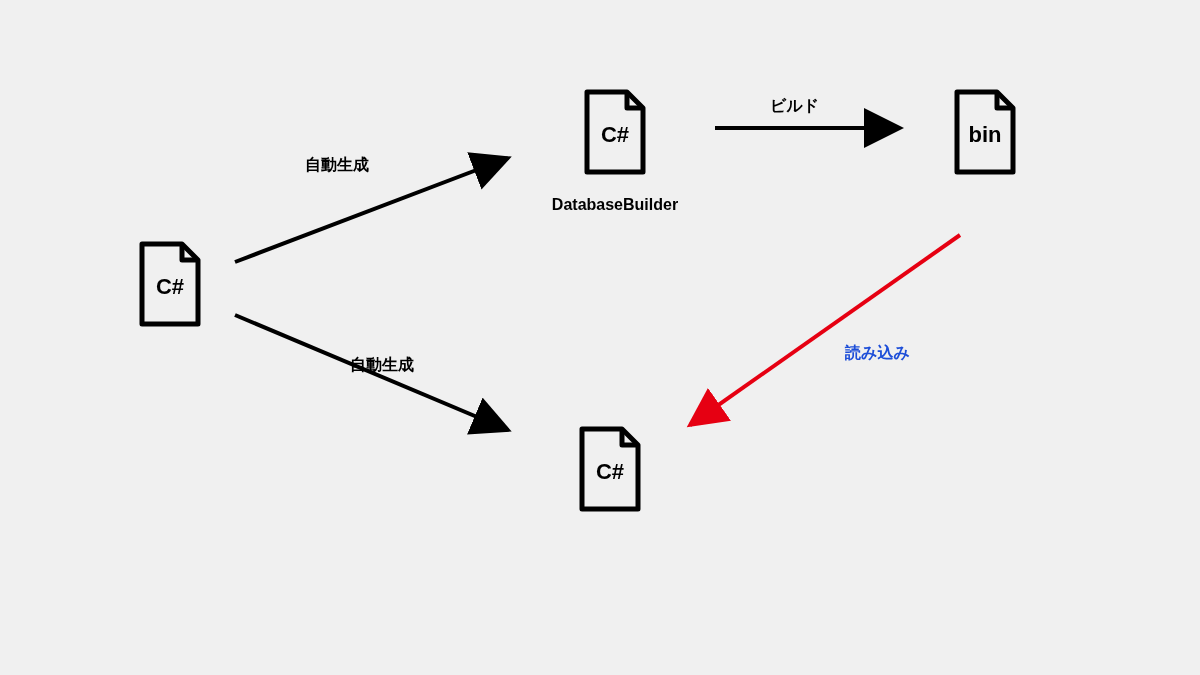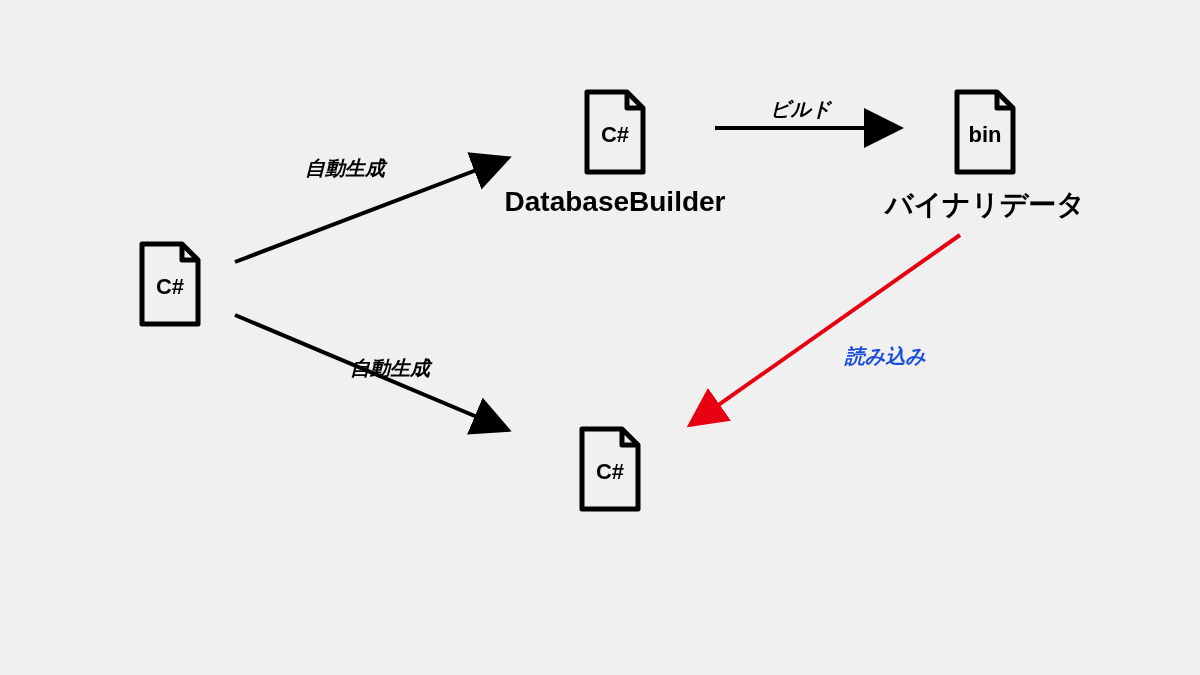--- a/index.html
+++ b/index.html
@@ -33,34 +33,33 @@
     .file-label {
       position: absolute;
       top: 50%;
       left: 50%;
       transform: translate(-50%, -40%);
       font-weight: 800;
       font-size: 22px;
       color: #000;
     }
     .node-caption {
-      margin-top: 10px;
+      margin-top: 20px;
       font-weight: 800;
-      font-size: 28px;
+      font-size: 16px;
       color: #000;
       text-align: center;
       white-space: nowrap;
     }
     .edge-label {
       position: absolute;
       font-weight: 800;
-      font-size: 20px;
+      font-size: 16px;
       color: #000;
       white-space: nowrap;
-      font-style: italic;
     }
     .edge-label.red {
       color: #1d4ed8;
     }
     svg.arrows {
       position: absolute;
       top: 0;
       left: 0;
       width: 1200px;
       height: 675px;
@@ -111,21 +110,20 @@
 </div>
 
 <div class="node" style="left: 895px; top: 88px; width: 180px;">
   <div class="file-icon">
     <svg viewBox="0 0 72 88">
       <path d="M 8 4 L 48 4 L 64 20 L 64 84 L 8 84 Z" fill="none" stroke="#000" stroke-width="5" stroke-linejoin="round"></path>
       <path d="M 48 4 L 48 20 L 64 20" fill="none" stroke="#000" stroke-width="5" stroke-linejoin="round"></path>
     </svg>
     <span class="file-label">bin</span>
   </div>
-  <div class="node-caption">バイナリデータ</div>
 </div>
 
 <div class="node" style="left: 495px; top: 425px; width: 230px;">
   <div class="file-icon">
     <svg viewBox="0 0 72 88">
       <path d="M 8 4 L 48 4 L 64 20 L 64 84 L 8 84 Z" fill="none" stroke="#000" stroke-width="5" stroke-linejoin="round"></path>
       <path d="M 48 4 L 48 20 L 64 20" fill="none" stroke="#000" stroke-width="5" stroke-linejoin="round"></path>
     </svg>
     <span class="file-label">C#</span>
   </div>

